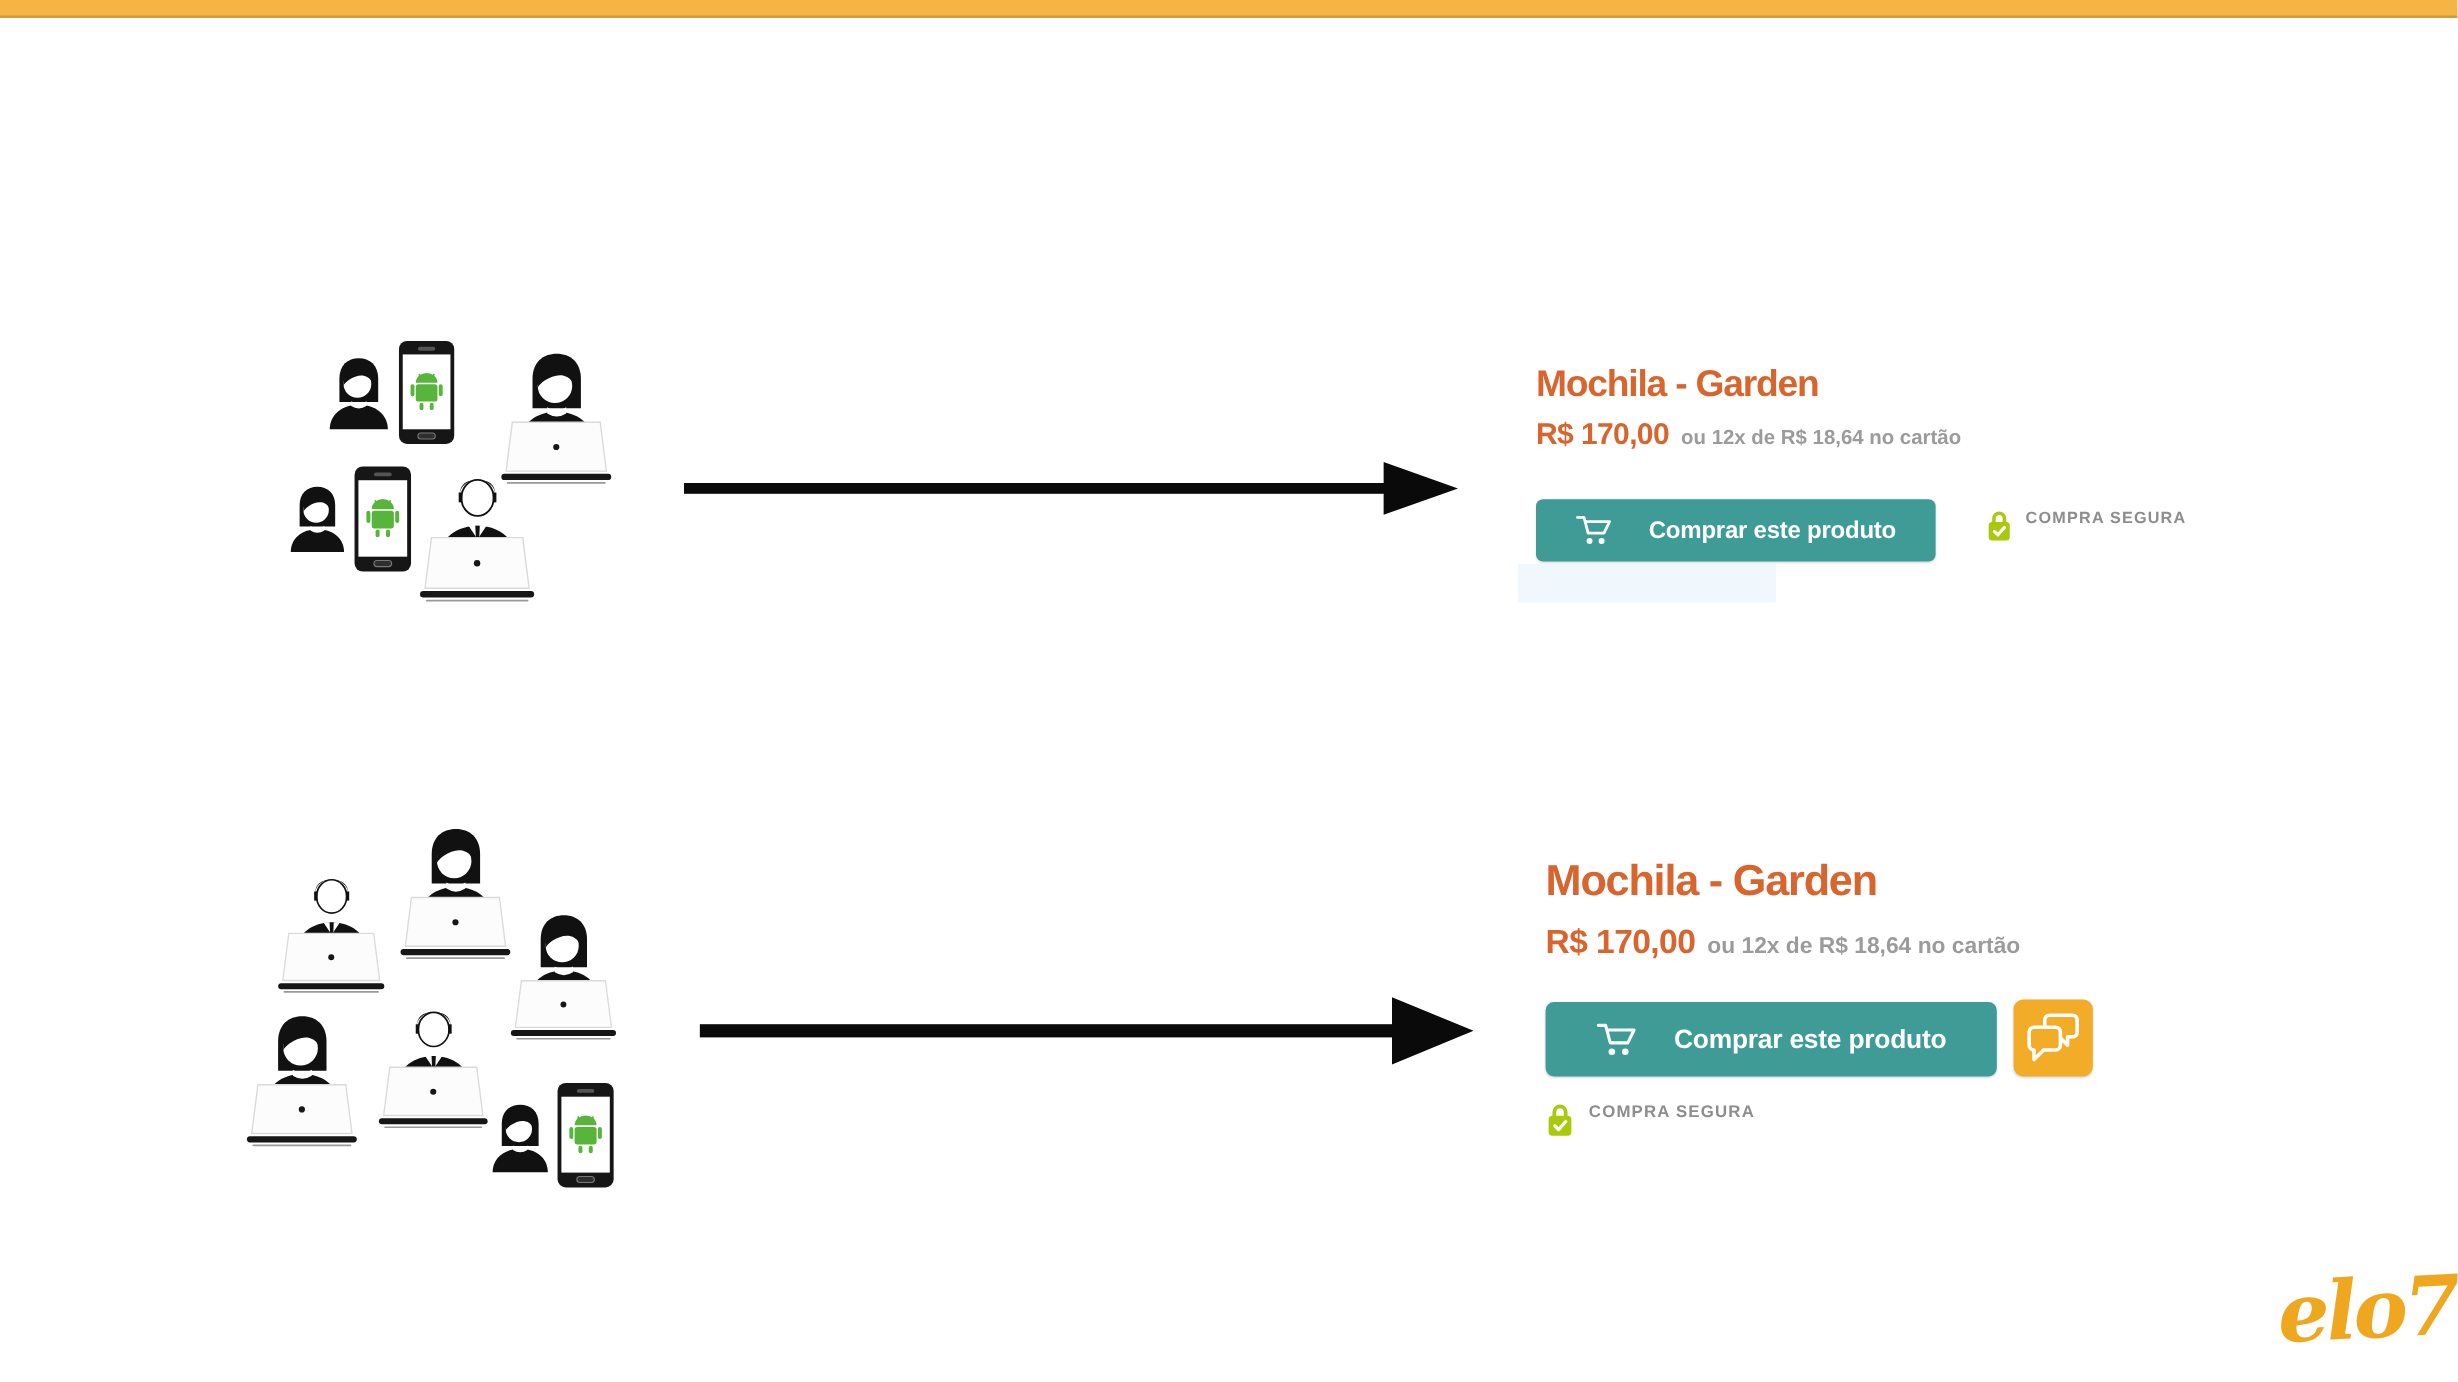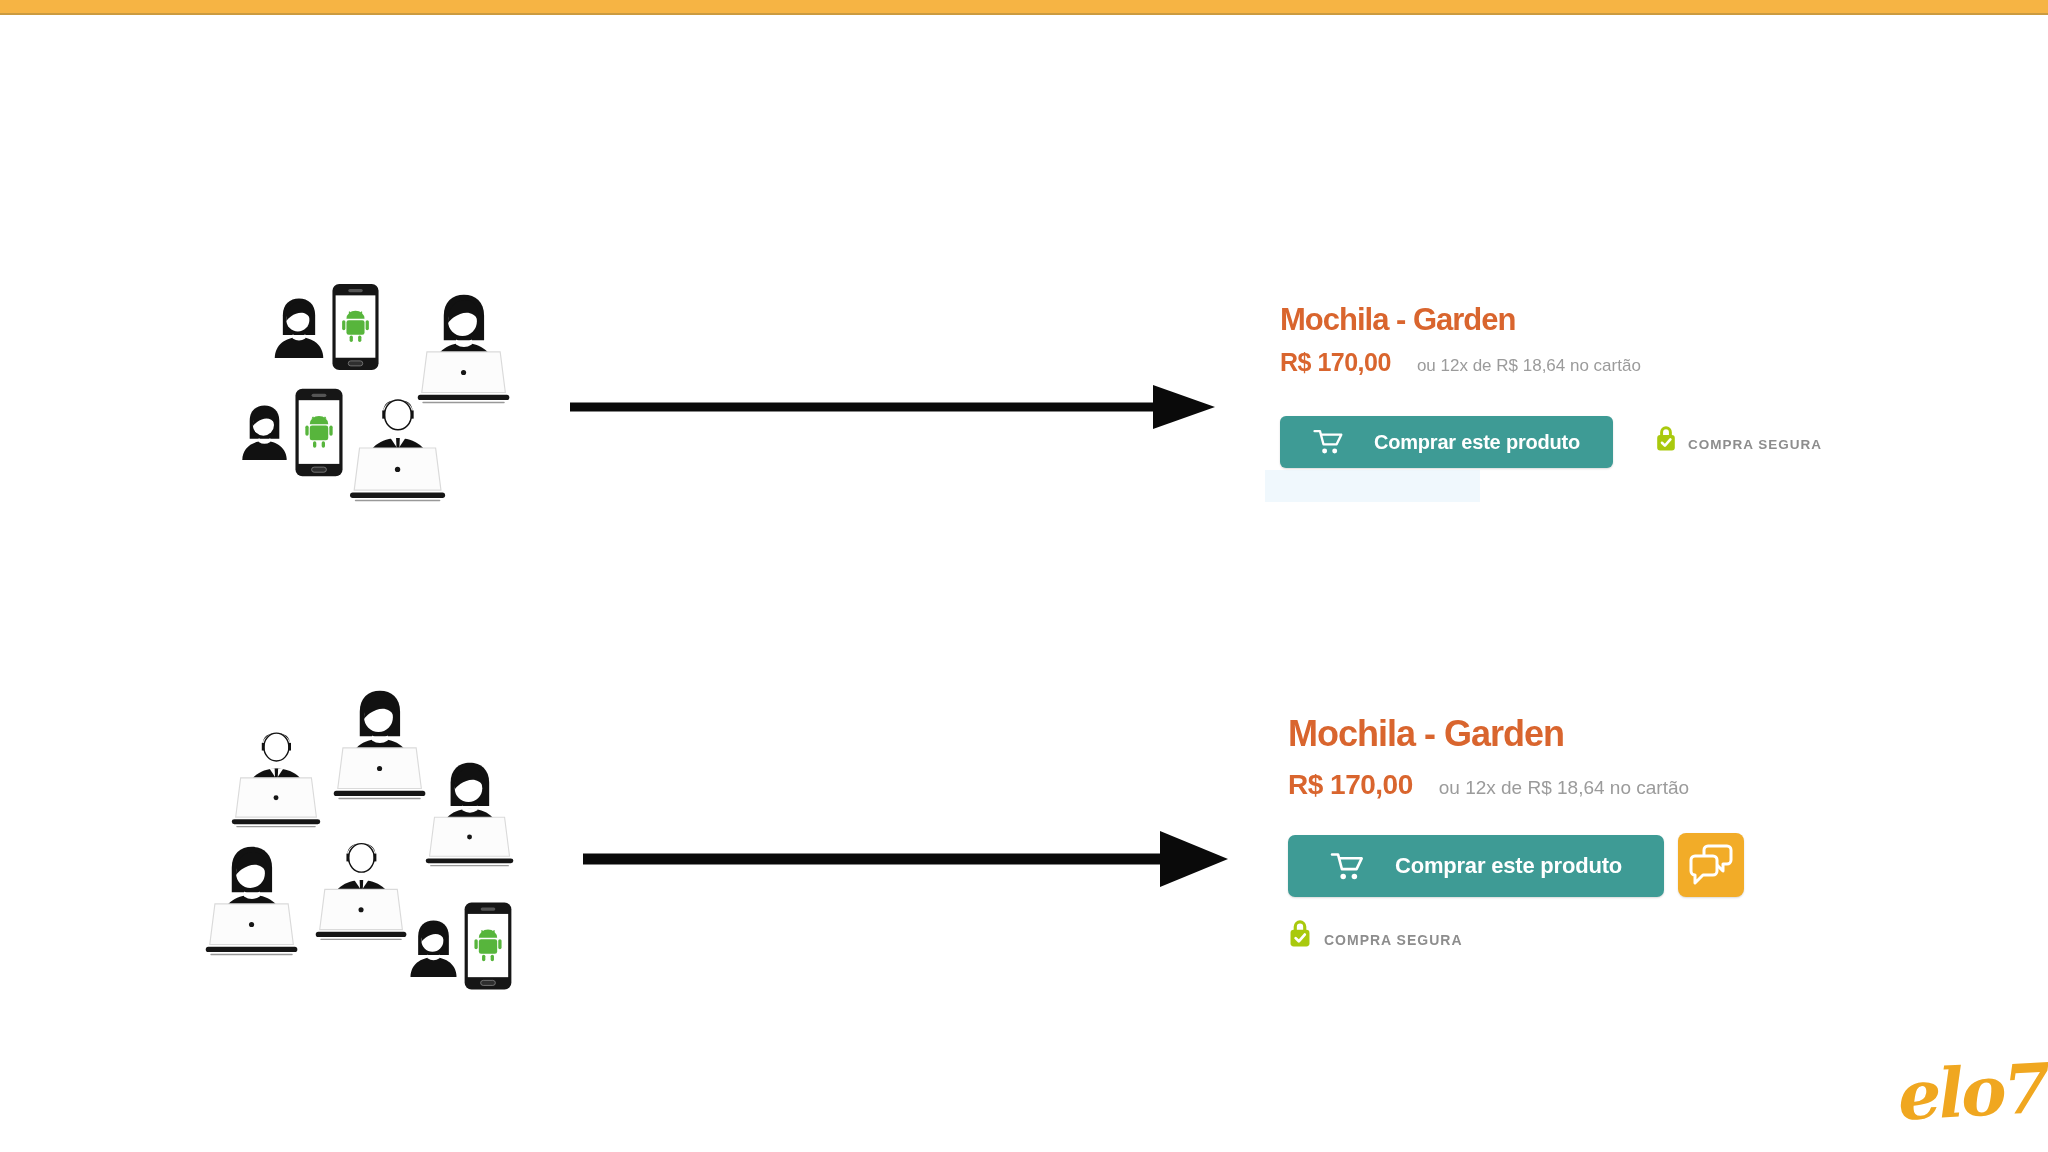--- a/index.html
+++ b/index.html
@@ -9,32 +9,32 @@
   .topbar { position:absolute; left:0; top:0; width:2048px; height:15px;
             border-bottom:2px solid rgba(150,125,60,.45); }
 
   .cluster { position:absolute; }
   .cluster .ic { position:absolute; }
 
   .arrow { position:absolute; }
 
   .product { position:absolute; }
   .p-title { position:absolute; font-weight:700; letter-spacing:-1px; line-height:1.05;text-align:right; }
-  .p-priceline { position:absolute; display:flex; align-items:baseline; gap:26px; white-space:nowrap; }
+  .p-priceline { position:absolute; display:flex; align-items:baseline; gap:10px; white-space:nowrap; }
   .p-price { font-weight:700; letter-spacing:-0.5px; }
-  .p-installments { font-weight:400; }
+  .p-installments { font-weight:700; }
 
   .buy-btn { position:absolute; display:flex; align-items:center; justify-content:center;
              gap:30px; border:none; cursor:pointer; color:#fff; font-weight:700;
              font-family:"Liberation Sans", sans-serif; letter-spacing:-0.2px;
              box-shadow:0 1px 2px rgba(0,0,0,.15); }
   .chat-btn { position:absolute; display:flex; align-items:center; justify-content:center;
               border:none; cursor:pointer; box-shadow:0 1px 2px rgba(0,0,0,.15); }
 
-  .secure { position:absolute; display:flex; align-items:flex-end; }
+  .secure { position:absolute; display:flex; align-items:flex-start; }
   .secure-label { font-weight:700; white-space:nowrap; }
 
   .faint-band { position:absolute; left:1265px; top:470px; width:215px; height:32px;
                 background:rgba(222,240,250,.45); }
 
   .brand-logo { position:absolute; left:1898px; top:1058px; width:140px;
                 font-family:"DejaVu Serif", serif; font-style:italic; font-weight:700;
                 font-size:68px; letter-spacing:-3px; transform:rotate(-3deg);
                 line-height:1; user-select:none; }
 </style>

